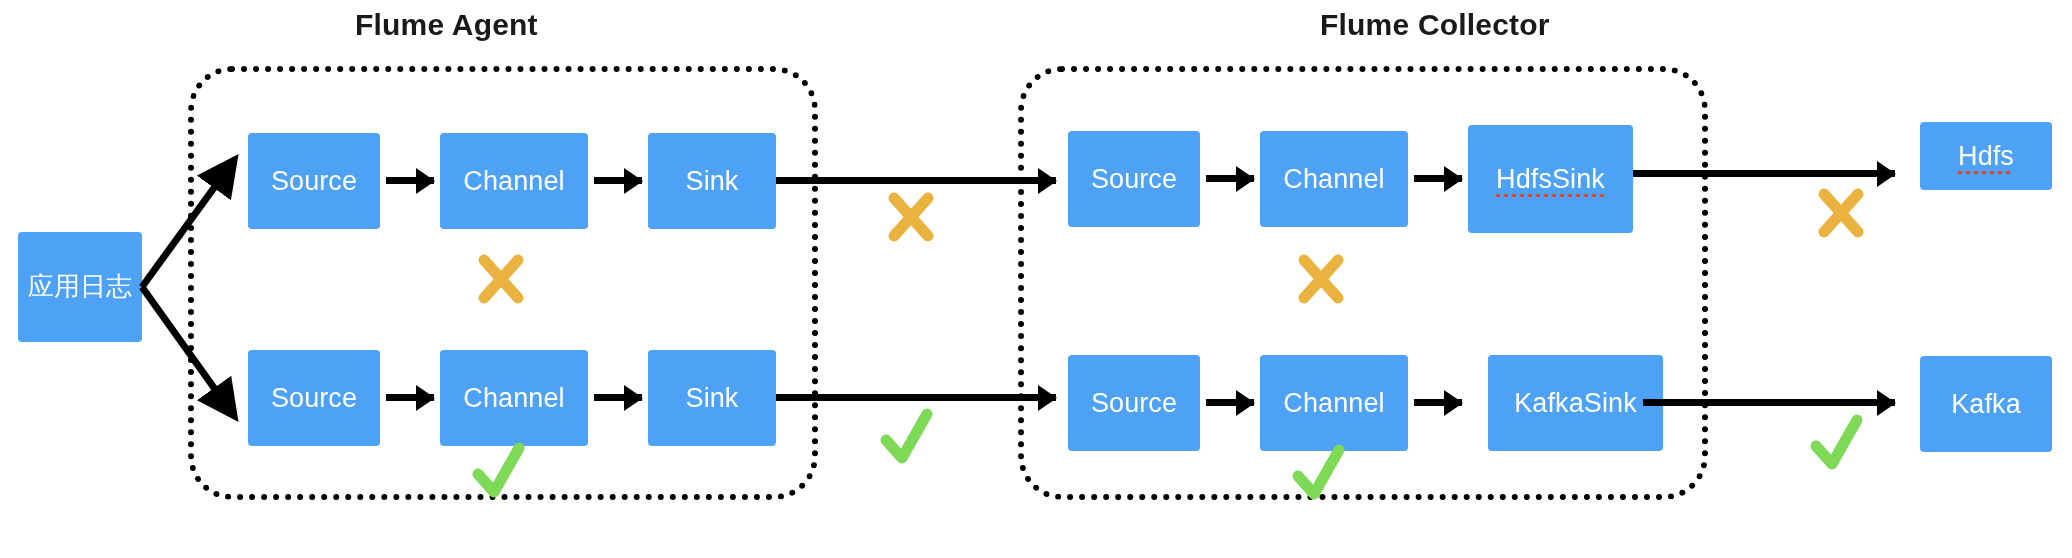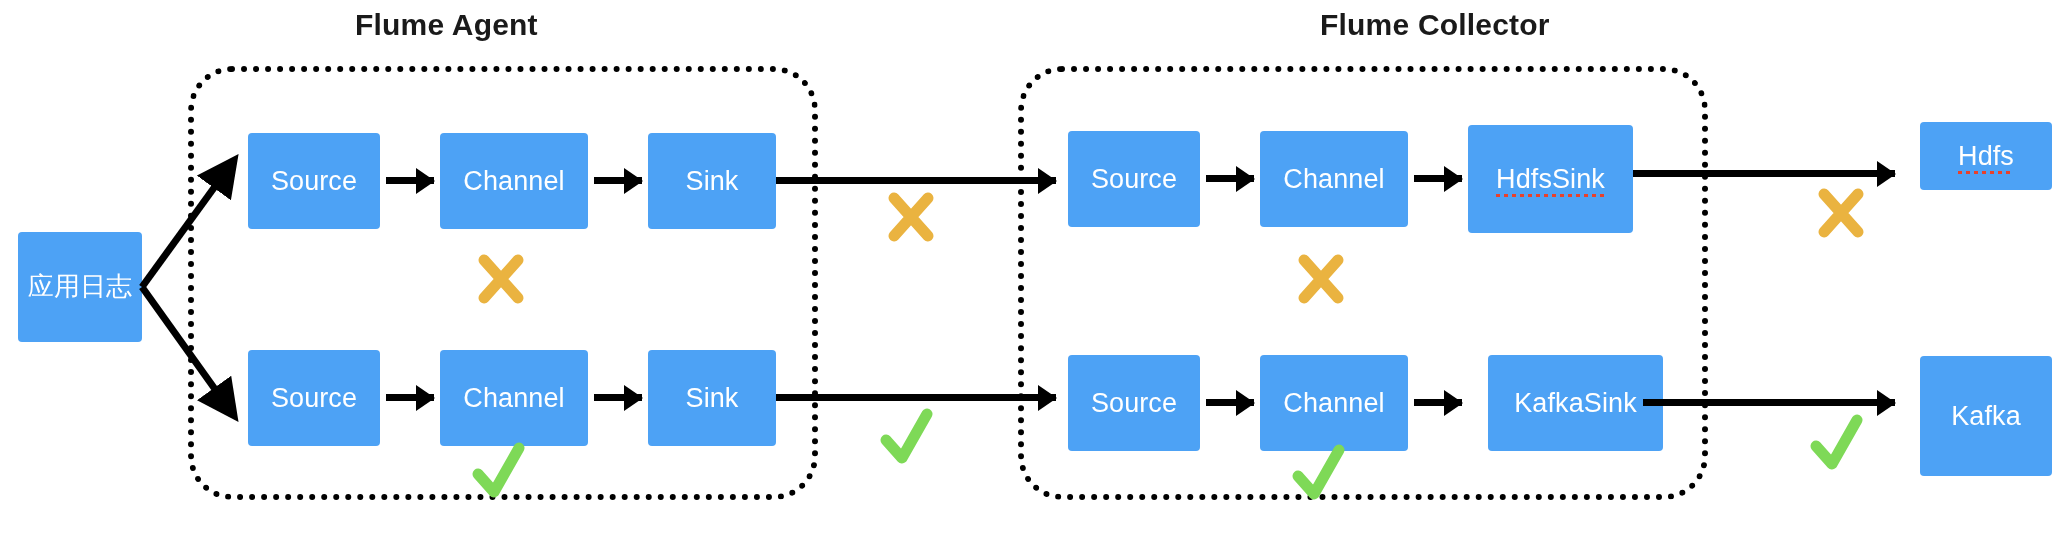--- a/index.html
+++ b/index.html
@@ -210,21 +210,21 @@
   <div class="node" style="left:1468px; top:355px; width:175px; height:96px;margin-left:20px;">
     <span>KafkaSink</span>
   </div>
 
   <div class="arrow-h" style="left:1643px; top:399px; width:252px;"></div>
 
   <div class="node" style="left:1920px; top:122px; width:132px; height:68px;">
     <span class="misspelled">Hdfs</span>
   </div>
 
-  <div class="node" style="left:1920px; top:356px; width:132px; height:120px;">
+  <div class="node" style="left:1920px; top:356px; width:132px; height:96px;">
     <span>Kafka</span>
   </div>
 
   <div class="mark" style="left:478px; top:254px;">
     <svg width="46" height="52" viewBox="0 0 46 52">
       <path d="M6,6 L40,44 M40,6 L6,44" stroke="#eab340" stroke-width="11" stroke-linecap="round" fill="none"></path>
     </svg>
   </div>
 
   <div class="mark" style="left:472px; top:442px;">

